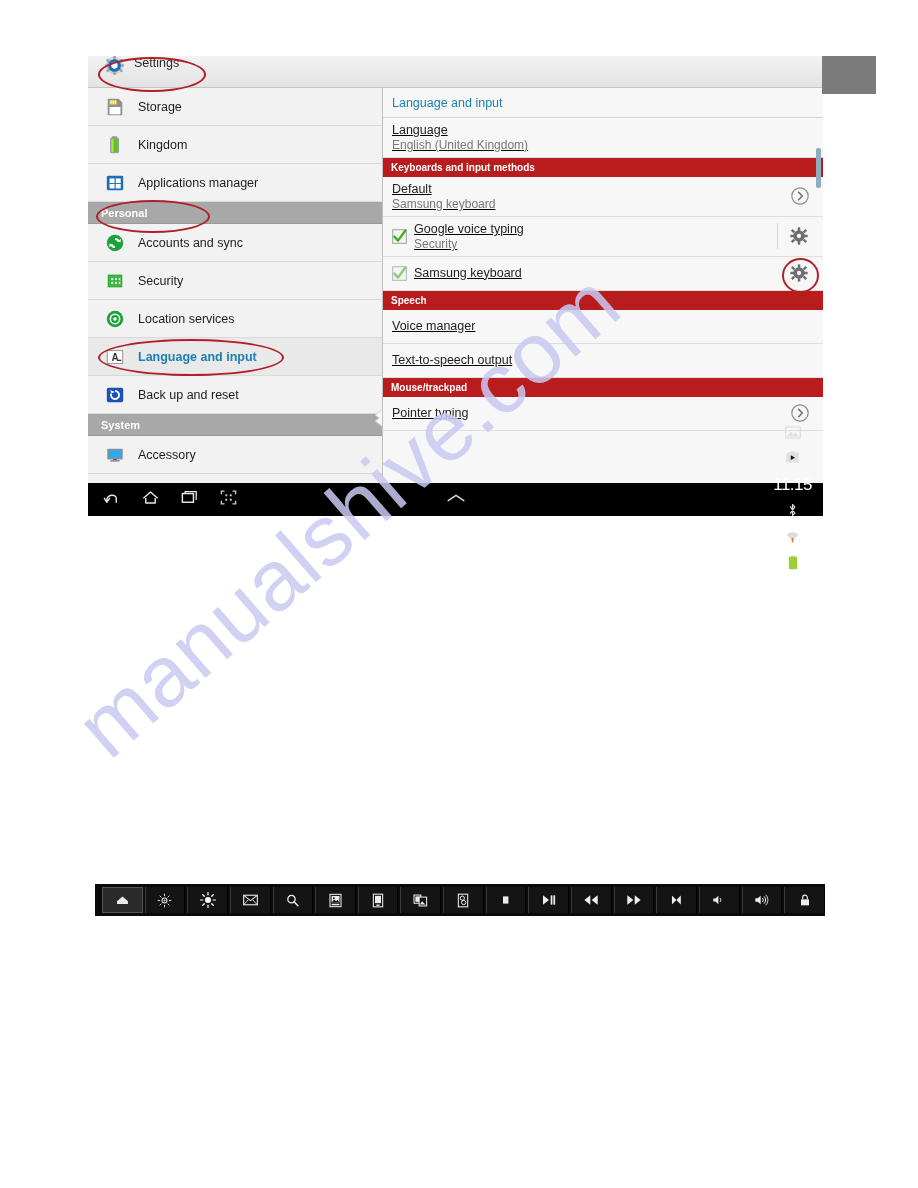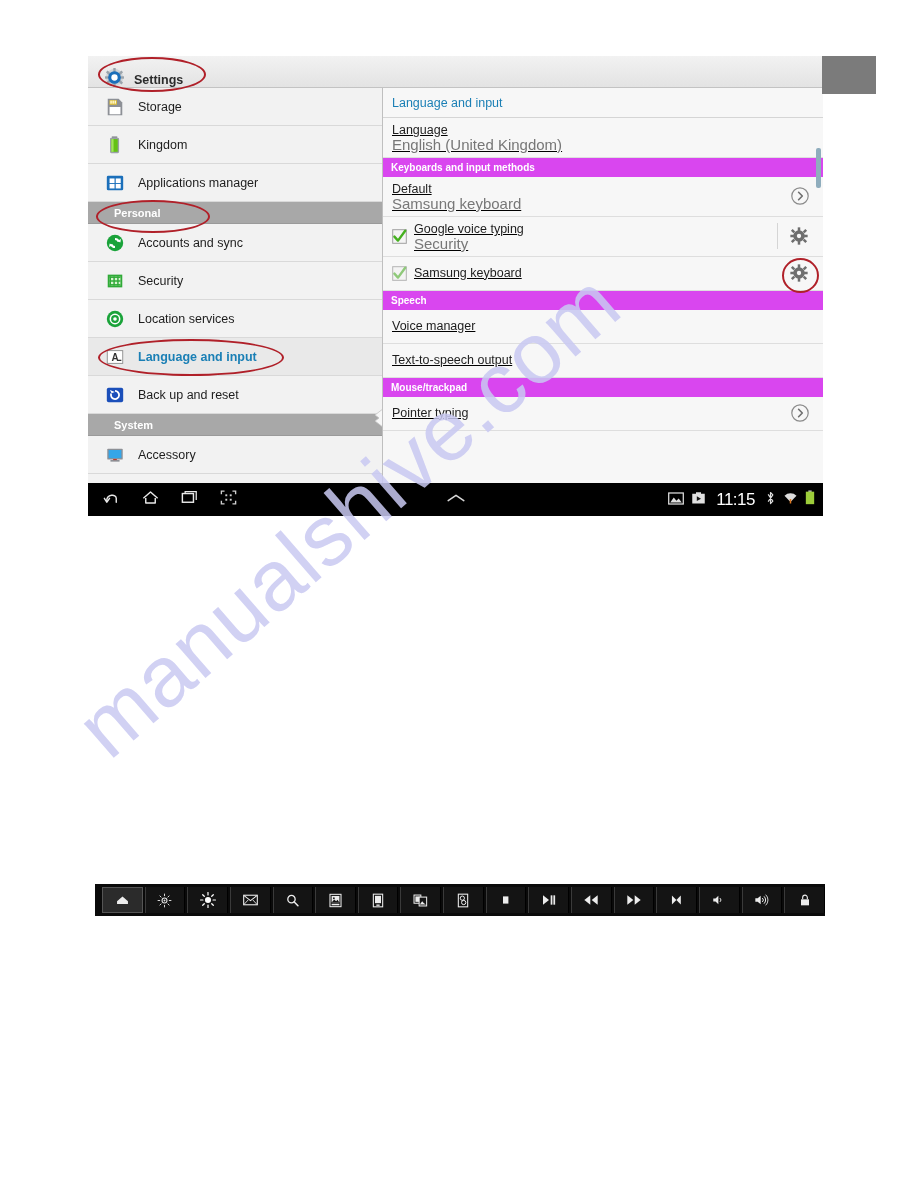--- a/index.html
+++ b/index.html
@@ -64,23 +64,22 @@
   
   .settings-header {
     position: absolute;
     left: 0;
     top: 0;
     width: 735px;
     height: 32px;
     background: linear-gradient(to bottom, #f2f2f2 0%, #e3e3e3 100%);
     border-bottom: 1px solid #c3c3c3;
     display: flex;
-    align-items: flex-end;
+    align-items: flex-start;
     box-sizing: border-box;
-    font-weight: bold;
   }
   .settings-header .gear {
     margin-left: 17px;
     width: 19px;
     height: 19px;
     flex: 0 0 auto;
   }
   .settings-header .title {
     margin-left: 10px;
     font-size: 12.5px;
@@ -134,21 +133,21 @@
   }
   .side-label.accent {
     color: #1a7fb5;
     font-weight: bold;
   }
   .side-section {
     height: 22px;
     background: #a8a8a8;
     display: flex;
     align-items: center;
-    padding-left: 26px;
+    padding-left: 13px;
     box-sizing: border-box;
     color: #ffffff;
     font-size: 11px;
     font-weight: bold;
     border-bottom: 1px solid #9a9a9a;
   }
 
   
   .pane-notch {
     position: absolute;
@@ -186,28 +185,28 @@
     min-height: 34px;
     text-decoration: underline;
   }
   .c-row .texts { flex: 1 1 auto; }
   .c-title {
     font-size: 12.5px;
     color: #1d1d1d;
     line-height: 15px;
   }
   .c-sub {
-    font-size: 15px;
+    font-size: 12px;
     color: #777777;
     line-height: 12px;
     margin-top: 1px;
   }
   .c-section {
     height: 19px;
-    background: #d946ef;
+    background: #b91c1c;
     color: #ffffff;
     font-size: 10px;
     font-weight: bold;
     display: flex;
     align-items: center;
     padding-left: 8px;
     box-sizing: border-box;
   }
   .chev {
     width: 20px;
@@ -267,20 +266,21 @@
     display: flex;
     justify-content: center;
     pointer-events: none;
   }
   .nav-right {
     position: absolute;
     right: 8px;
     display: flex;
     align-items: center;
     gap: 7px;
+    flex-direction: column;
   }
   .nav-clock {
     color: #ffffff;
     font-size: 17px;
     font-family: "Liberation Sans", sans-serif;
     letter-spacing: -0.5px;
     margin: 0 3px;
   }
 
   

